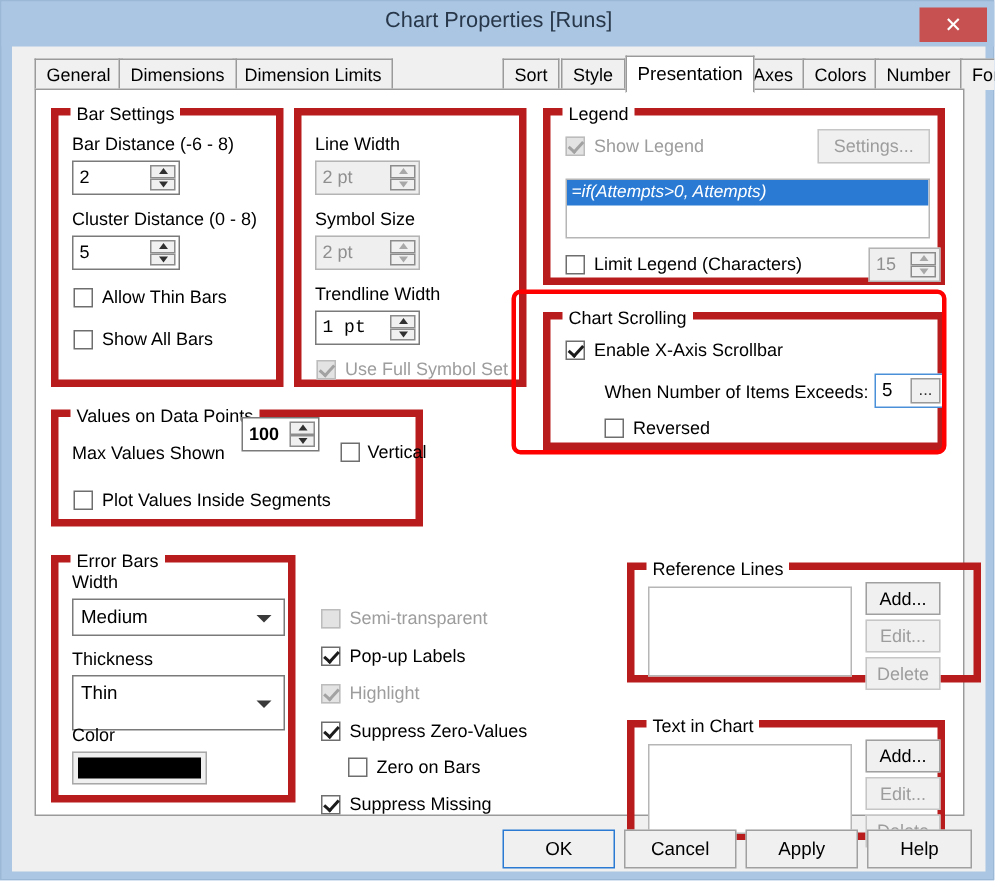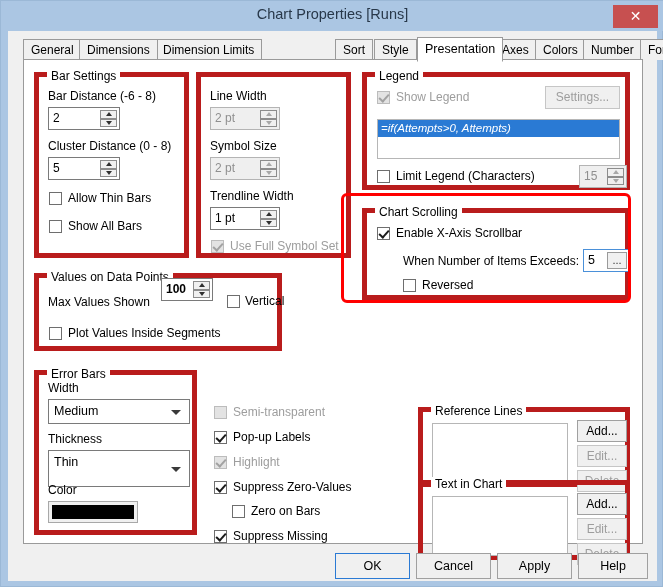--- a/index.html
+++ b/index.html
@@ -390,21 +390,21 @@
           <div class="lbl" style="left:9px; top:62px;">Symbol Size</div>
           <div class="spin dis" style="left:9px; top:80px; width:70px; height:23px;">
             <span class="val">2 pt</span>
             <span class="btns">
               <span class="up"></span>
               <span class="dn"></span>
             </span>
           </div>
 
           <div class="lbl" style="left:9px; top:112px;">Trendline Width</div>
-          <div class="spin" style="left:9px; top:130px; width:70px; height:23px;">
+          <div class="spin" style="left:9px; top:130px; width:70px; height:23px;font-family:Liberation Mono, monospace;">
             <span class="val">1 pt</span>
             <span class="btns">
               <span class="up"></span>
               <span class="dn"></span>
             </span>
           </div>
 
           <div class="cbx on dis" style="left:10px; top:163px;"></div>
           <div class="lbl dis" style="left:29px; top:162px;">Use Full Symbol Set</div>
         </div>
@@ -499,21 +499,21 @@
           <div class="lbl" style="left:36px; top:41px;">When Number of Items Exceeds:</div>
           <div class="field-focus" style="left:216px; top:36px; width:47px; height:23px;">
             <span class="fval">5</span>
             <span class="ellipsis-btn">...</span>
           </div>
 
           <div class="cbx" style="left:36px; top:66px;"></div>
           <div class="lbl" style="left:55px; top:65px;">Reversed</div>
         </div>
 
-        <div class="group" style="left:394px; top:315px; width:212px; height:80px;margin-top:32px;">
+        <div class="group" style="left:394px; top:315px; width:236px; height:80px;">
           <div class="group-title">Reference Lines</div>
           <div class="listbox" style="left:9px; top:11px; width:136px; height:60px;"></div>
           <div class="btn" style="left:154px; top:8px;  width:50px; height:22px; line-height:20px;">Add...</div>
           <div class="btn dis" style="left:154px; top:33px; width:50px; height:22px; line-height:20px;">Edit...</div>
           <div class="btn dis" style="left:154px; top:58px; width:50px; height:22px; line-height:20px;">Delete</div>
         </div>
 
         <div class="group" style="left:394px; top:420px; width:212px; height:80px;">
           <div class="group-title">Text in Chart</div>
           <div class="listbox" style="left:9px; top:11px; width:136px; height:60px;"></div>

